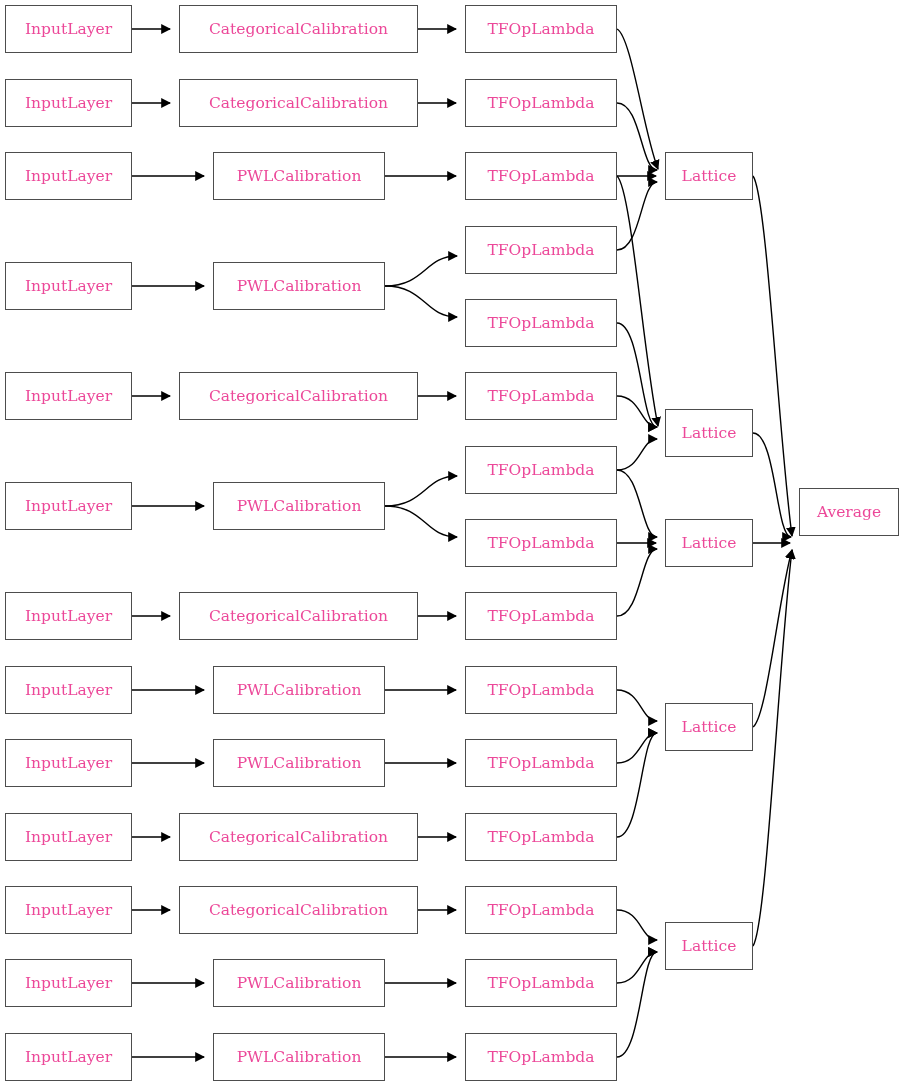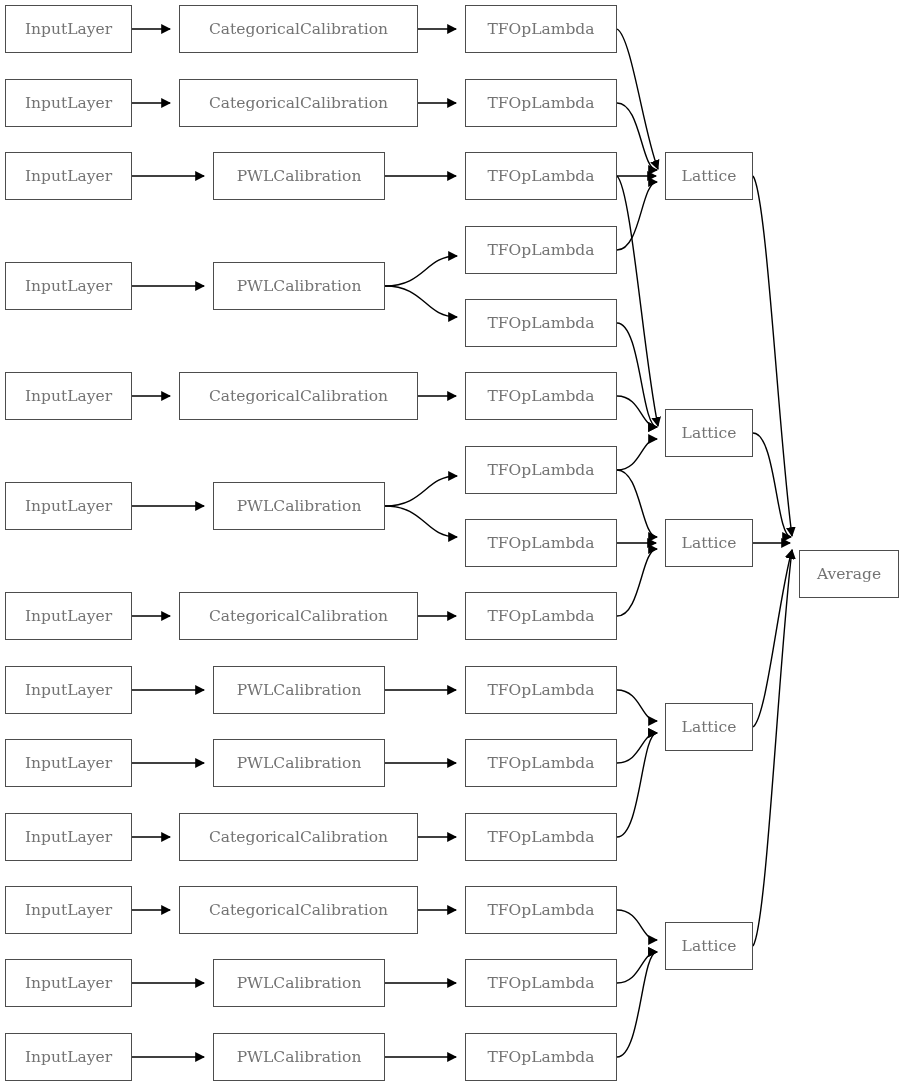--- a/index.html
+++ b/index.html
@@ -1,21 +1,21 @@
 <!DOCTYPE html>
 <html><head>
 <meta charset="utf-8">
 <style>
   html,body{margin:0;padding:0;background:#ffffff;}
   #canvas{position:relative;width:905px;height:1087px;background:#ffffff;
           font-family:"DejaVu Serif","Liberation Serif",serif;}
   svg#edges{position:absolute;left:0;top:0;width:905px;height:1087px;}
   .node{position:absolute;box-sizing:border-box;background:#ffffff;
         border:1px solid #4d4d4d;display:flex;align-items:center;
-        justify-content:center;color:#737373;font-size:15.5px;
+        justify-content:center;color:#ec4899;font-size:15.5px;
         font-family:"DejaVu Serif","Liberation Serif",serif;white-space:nowrap;}
   .node span{pointer-events:none;}
 </style>
 </head>
 <body>
 
 <div id="canvas">
   <svg id="edges" viewBox="0 0 905 1087" xmlns="http://www.w3.org/2000/svg">
     <defs>
       <marker id="arrow" viewBox="0 0 10 10" refX="9" refY="5" markerWidth="7" markerHeight="7" orient="auto-start-reverse">
@@ -207,17 +207,17 @@
       </div>
       <div class="node" style="left: 665px; top: 519px; width: 88px; height: 48px;">
         <span>Lattice</span>
       </div>
       <div class="node" style="left: 665px; top: 703px; width: 88px; height: 48px;">
         <span>Lattice</span>
       </div>
       <div class="node" style="left: 665px; top: 922px; width: 88px; height: 48px;">
         <span>Lattice</span>
       </div>
-      <div class="node" style="left: 799px; top: 550px; width: 100px; height: 48px;">
+      <div class="node" style="left: 799px; top: 488px; width: 100px; height: 48px;">
         <span>Average</span>
       </div>
     </div>
 </div>
 
 </body></html>

